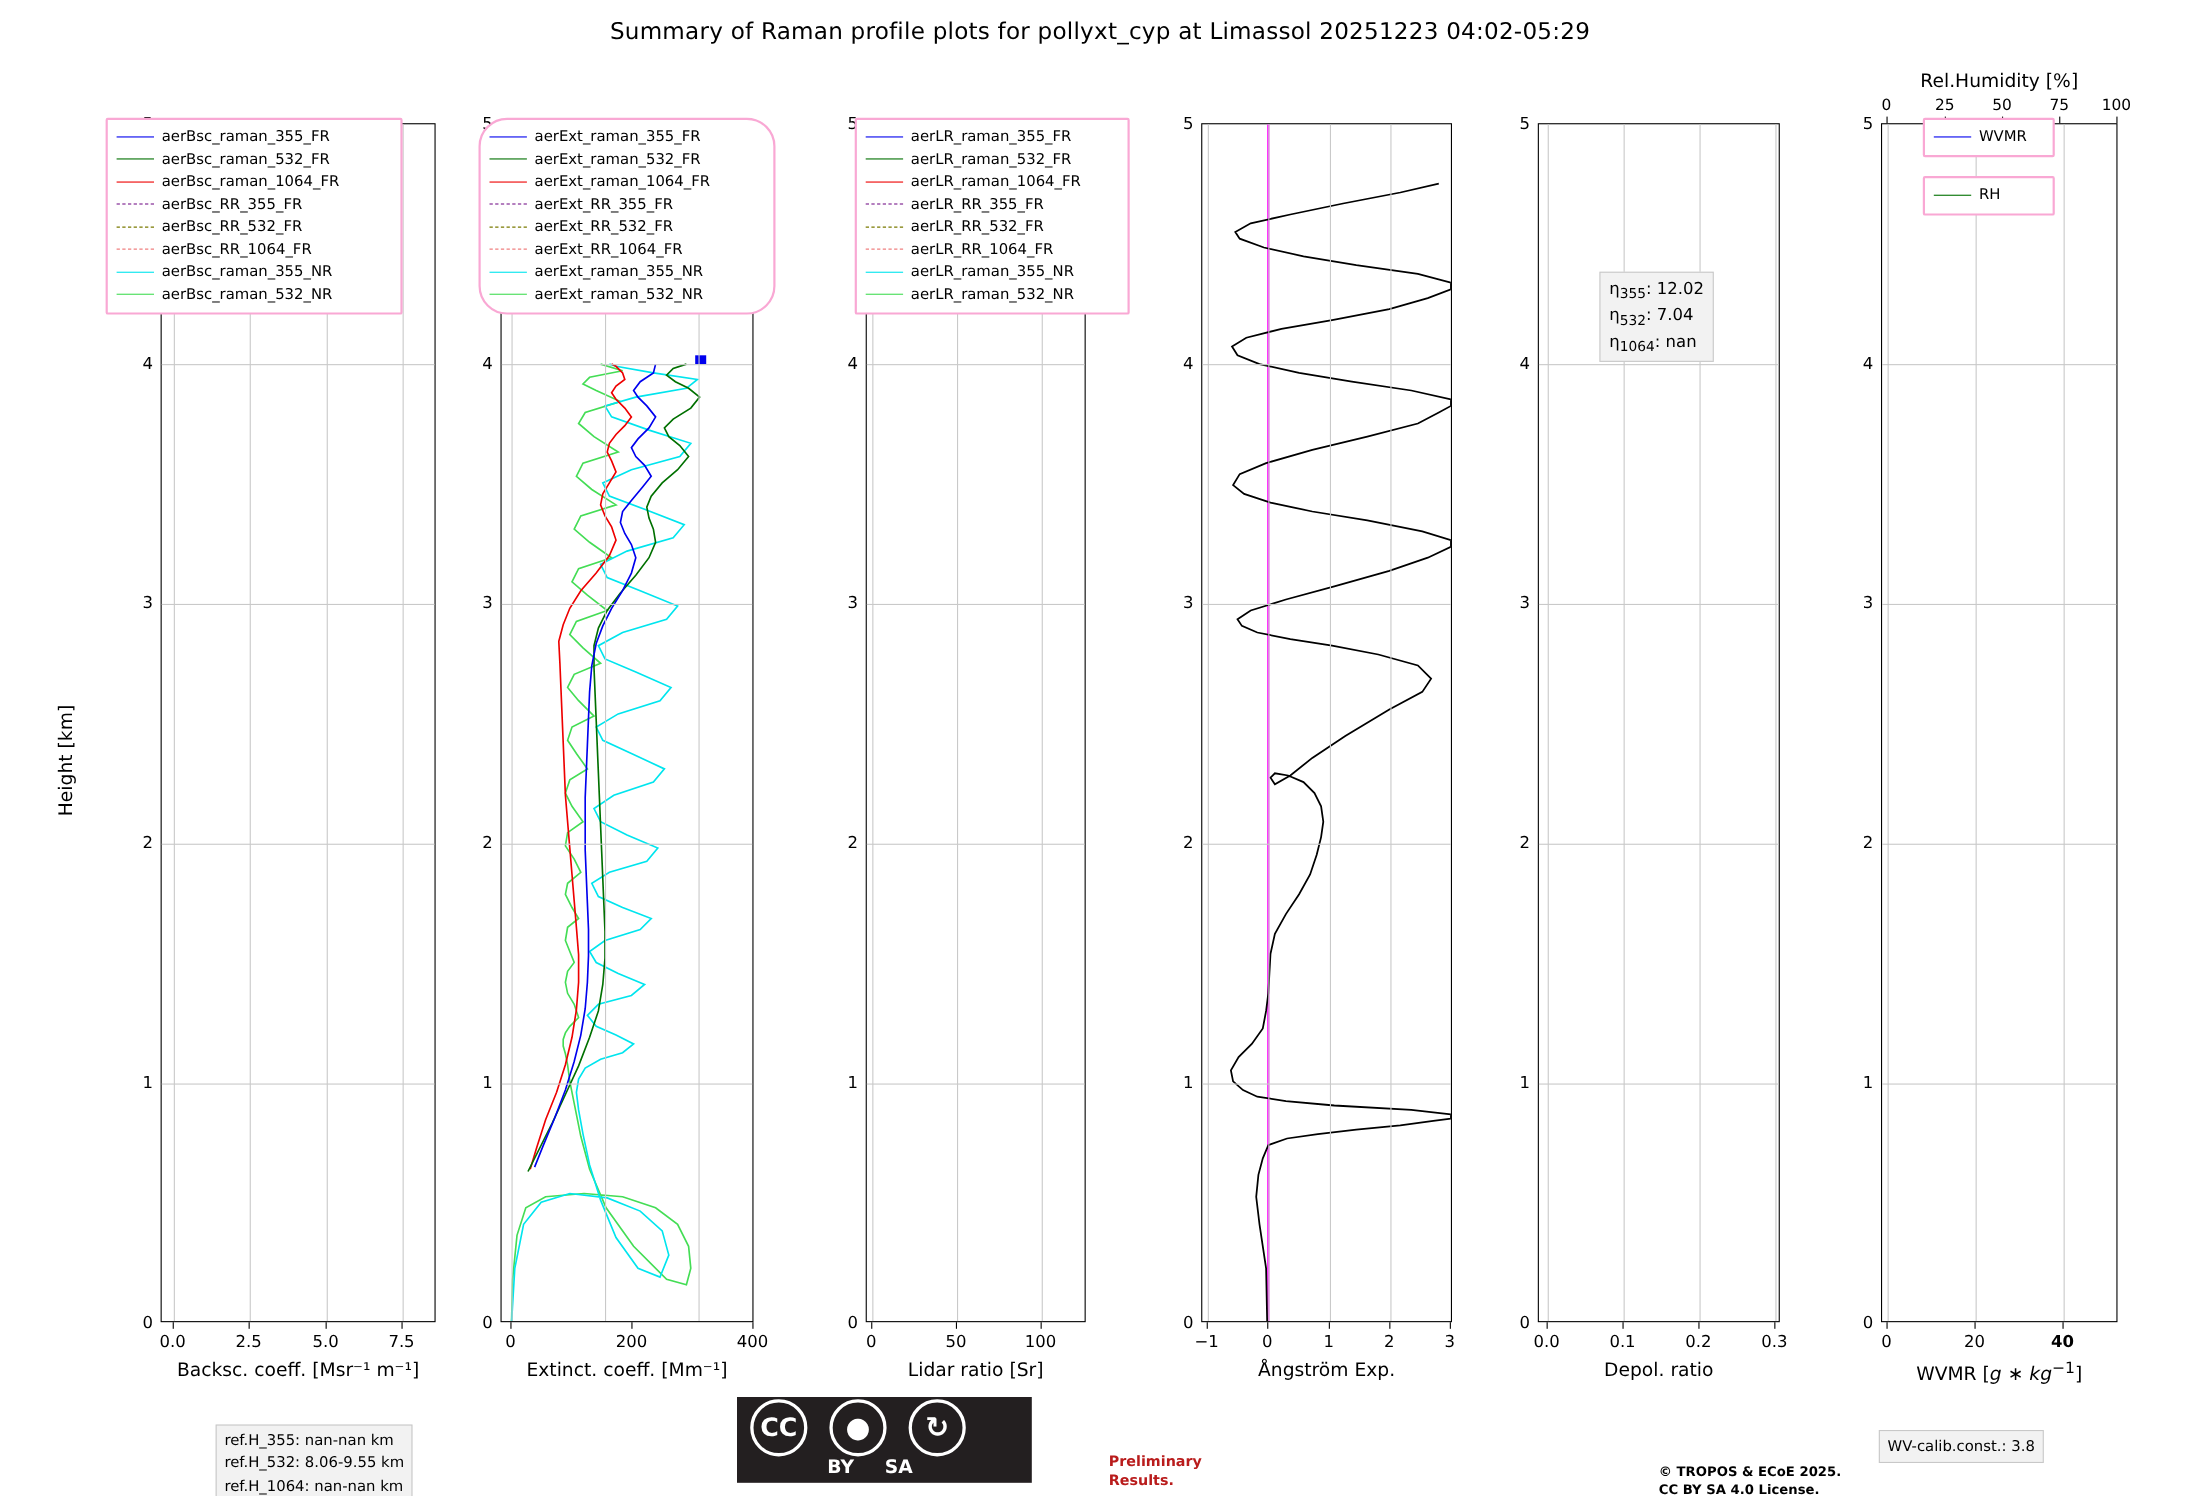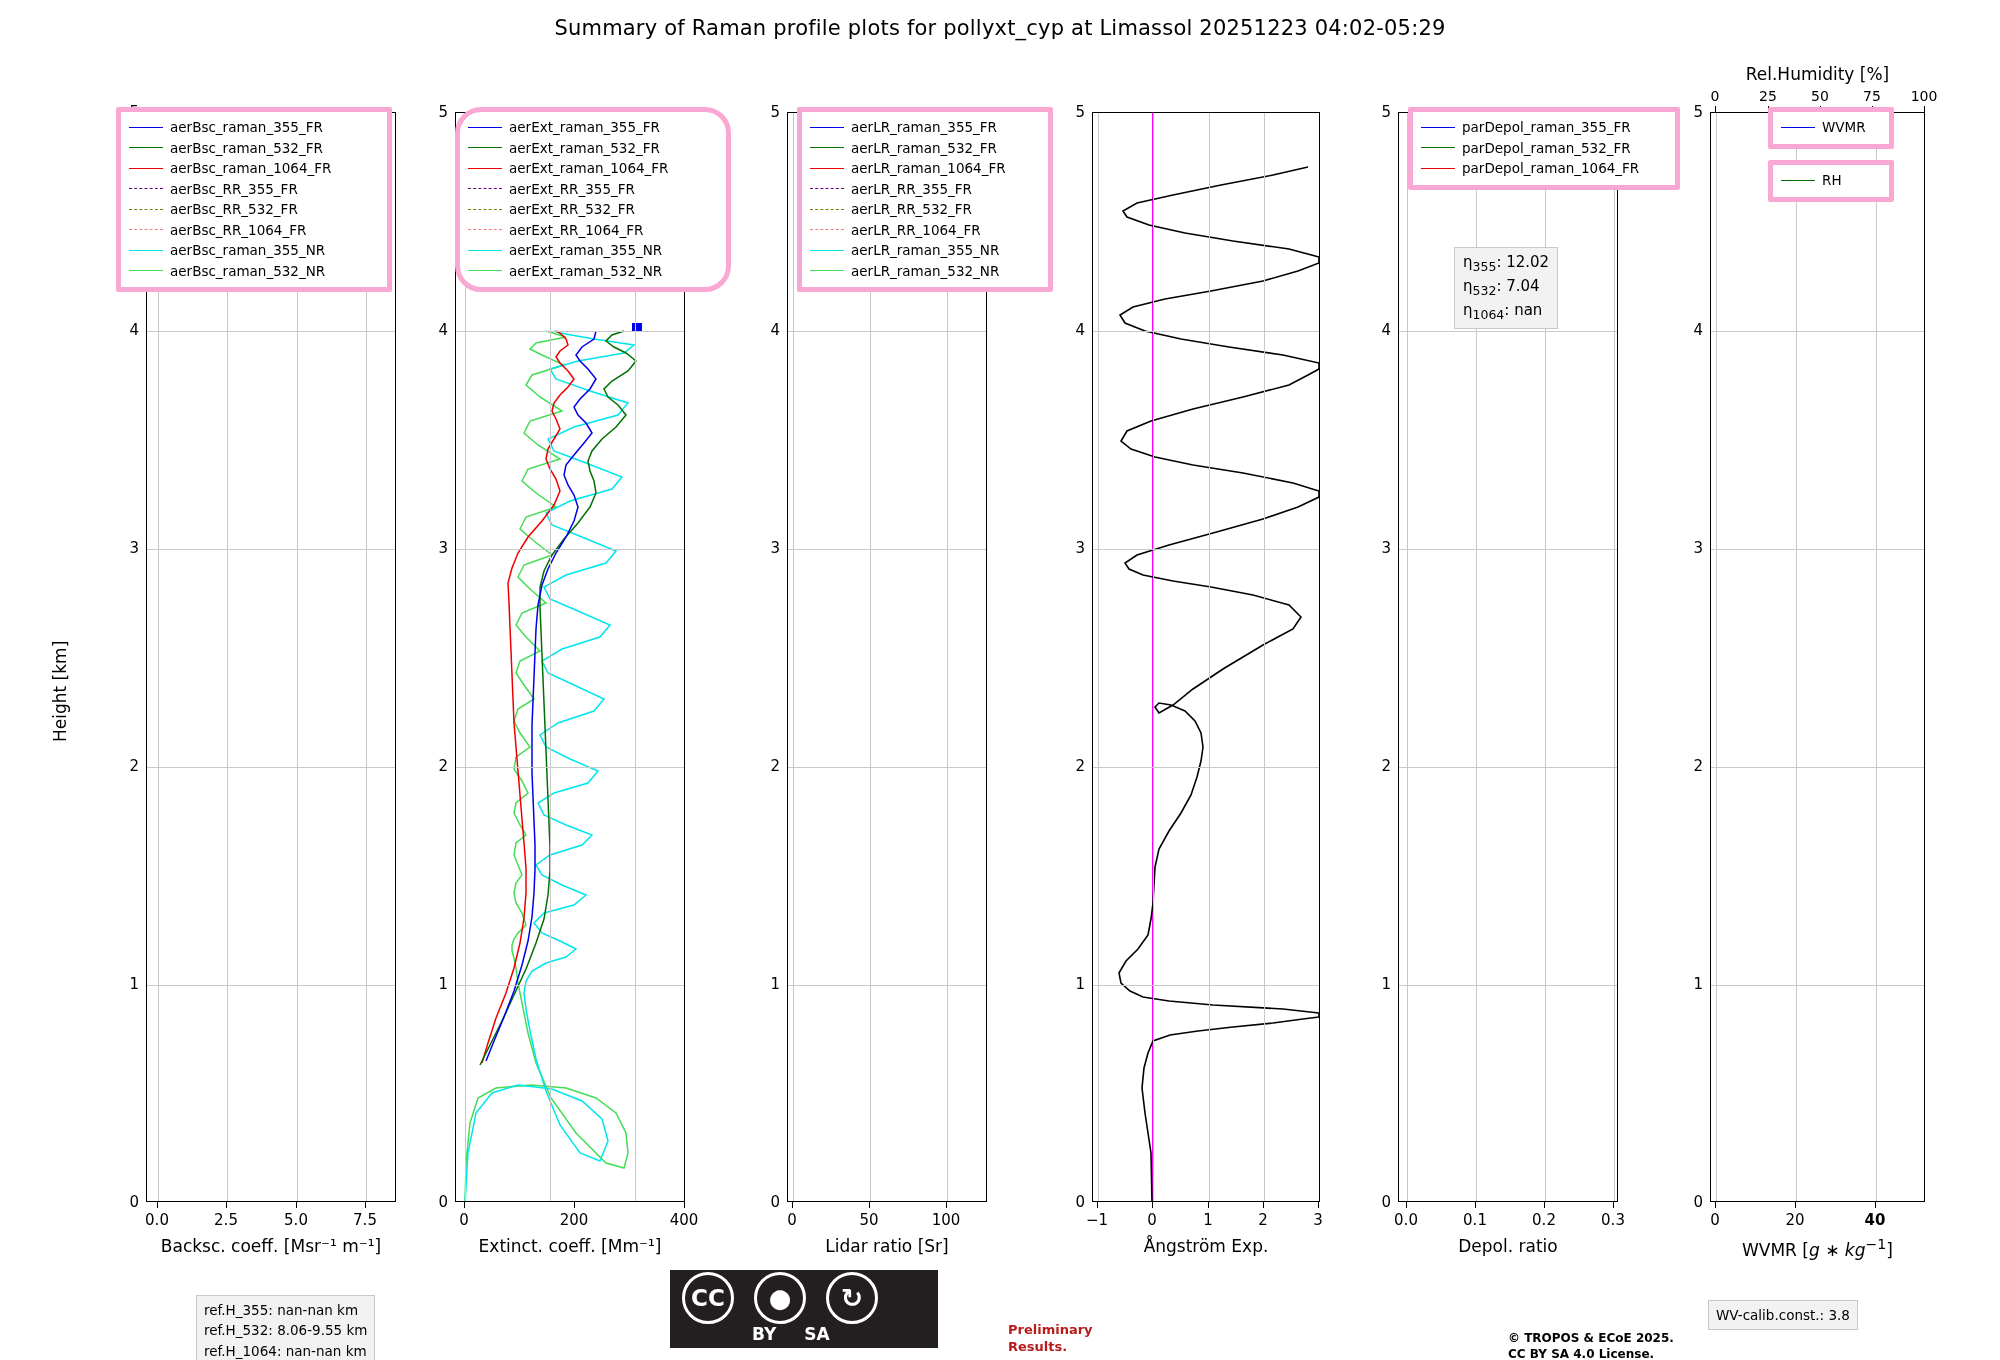--- a/index.html
+++ b/index.html
@@ -7,21 +7,21 @@
   .title{position:absolute;left:0;top:16px;width:2000px;text-align:center;font-size:21px;letter-spacing:.2px;}
   .panel{position:absolute;top:112px;height:1090px;}
   .plotbox{position:absolute;left:0;top:0;border:1.3px solid #000;background:#fff;box-sizing:border-box;}
   .gridline{position:absolute;left:0;right:0;height:1px;background:#c9c9c9;}
   .vgridline{position:absolute;top:0;bottom:0;width:1px;background:#c9c9c9;}
   .ytick{position:absolute;right:100%;margin-right:7px;font-size:15px;transform:translateY(-50%);white-space:nowrap;}
   .xtick{position:absolute;top:100%;margin-top:9px;font-size:15px;transform:translateX(-50%);white-space:nowrap;}
   .xtickmark{position:absolute;top:100%;width:1px;height:6px;background:#000;}
   .xlabel{position:absolute;top:100%;margin-top:34px;width:100%;text-align:center;font-size:17px;}
   .ylabel{position:absolute;font-size:17px;transform:rotate(-90deg);transform-origin:0 0;white-space:nowrap;}
-  .legend{position:absolute;z-index:6;background:#fff;border:5px solid #f9a8d4;border-radius:2px;padding:5px 8px 6px 8px;font-size:13.5px;line-height:1.52;margin-left:20px;}
+  .legend{position:absolute;z-index:6;background:#fff;border:2px solid #f9a8d4;border-radius:2px;padding:5px 8px 6px 8px;font-size:13.5px;line-height:1.52;}
   .legend .row{display:flex;align-items:center;white-space:nowrap;}
   .legend .swatch{width:34px;height:0;border-top-width:1.6px;margin-right:7px;display:inline-block;}
   .footbox{position:absolute;background:#f2f2f2;border:1px solid #c8c8c8;font-size:13.5px;line-height:1.5;padding:4px 7px;}
   .ccbox{position:absolute;left:670px;top:1270px;width:268px;height:78px;background:#231f20;}
   .ccrow{position:absolute;left:0;top:0;width:268px;height:56px;display:flex;align-items:center;}
   .cccircle{width:46px;height:46px;border-radius:50%;border:3.6px solid #fff;margin-left:12px;display:flex;align-items:center;justify-content:center;color:#fff;font-size:23px;font-weight:bold;font-family:"DejaVu Sans",sans-serif;}
   .cclabels{position:absolute;left:0;top:54px;width:268px;display:flex;color:#fff;font-size:17px;font-weight:bold;}
   .prelim{position:absolute;left:1008px;top:1322px;color:#b91c1c;font-size:13px;font-weight:bold;line-height:1.3;}
   .tropos{position:absolute;left:1508px;top:1330px;font-size:12px;font-weight:bold;line-height:1.35;}
   .etabox{position:absolute;background:#f2f2f2;border:1px solid #c8c8c8;font-size:15px;line-height:1.45;padding:4px 8px;}
@@ -294,34 +294,20 @@
   <div class="ytick" style="top:1090px;">0</div>
   <div class="xtickmark" style="left:8px;"></div>
     <div class="xtick" style="left:8px;">0.0</div>
   <div class="xtickmark" style="left:77px;"></div>
     <div class="xtick" style="left:77px;">0.1</div>
   <div class="xtickmark" style="left:146px;"></div>
     <div class="xtick" style="left:146px;">0.2</div>
   <div class="xtickmark" style="left:215px;"></div>
     <div class="xtick" style="left:215px;">0.3</div>
   <div class="xlabel">Depol. ratio</div>
-  <div class="legend" style="left:-10px;top:-5px;width:246px;">
-    <div class="row">
-        <span class="swatch" style="border-top-style:solid;border-top-color:#0000ee;"></span>
-        <span>parDepol_raman_355_FR</span>
-      </div>
-    <div class="row">
-        <span class="swatch" style="border-top-style:solid;border-top-color:#007000;"></span>
-        <span>parDepol_raman_532_FR</span>
-      </div>
-    <div class="row">
-        <span class="swatch" style="border-top-style:solid;border-top-color:#ee0000;"></span>
-        <span>parDepol_raman_1064_FR</span>
-      </div>
-  </div>
   <div class="etabox" style="left:56px;top:135px;">
     <div><span>η</span><sub>355</sub>: <span>12.02</span></div>
     <div><span>η</span><sub>532</sub>: <span>7.04</span></div>
     <div><span>η</span><sub>1064</sub>: <span>nan</span></div>
   </div>
 </div>
 
 <div class="panel" style="left:1710px;width:215px;">
   <div class="plotbox" style="width:215px;height:1090px;">
     <div class="gridline" style="top:872px;"></div>

